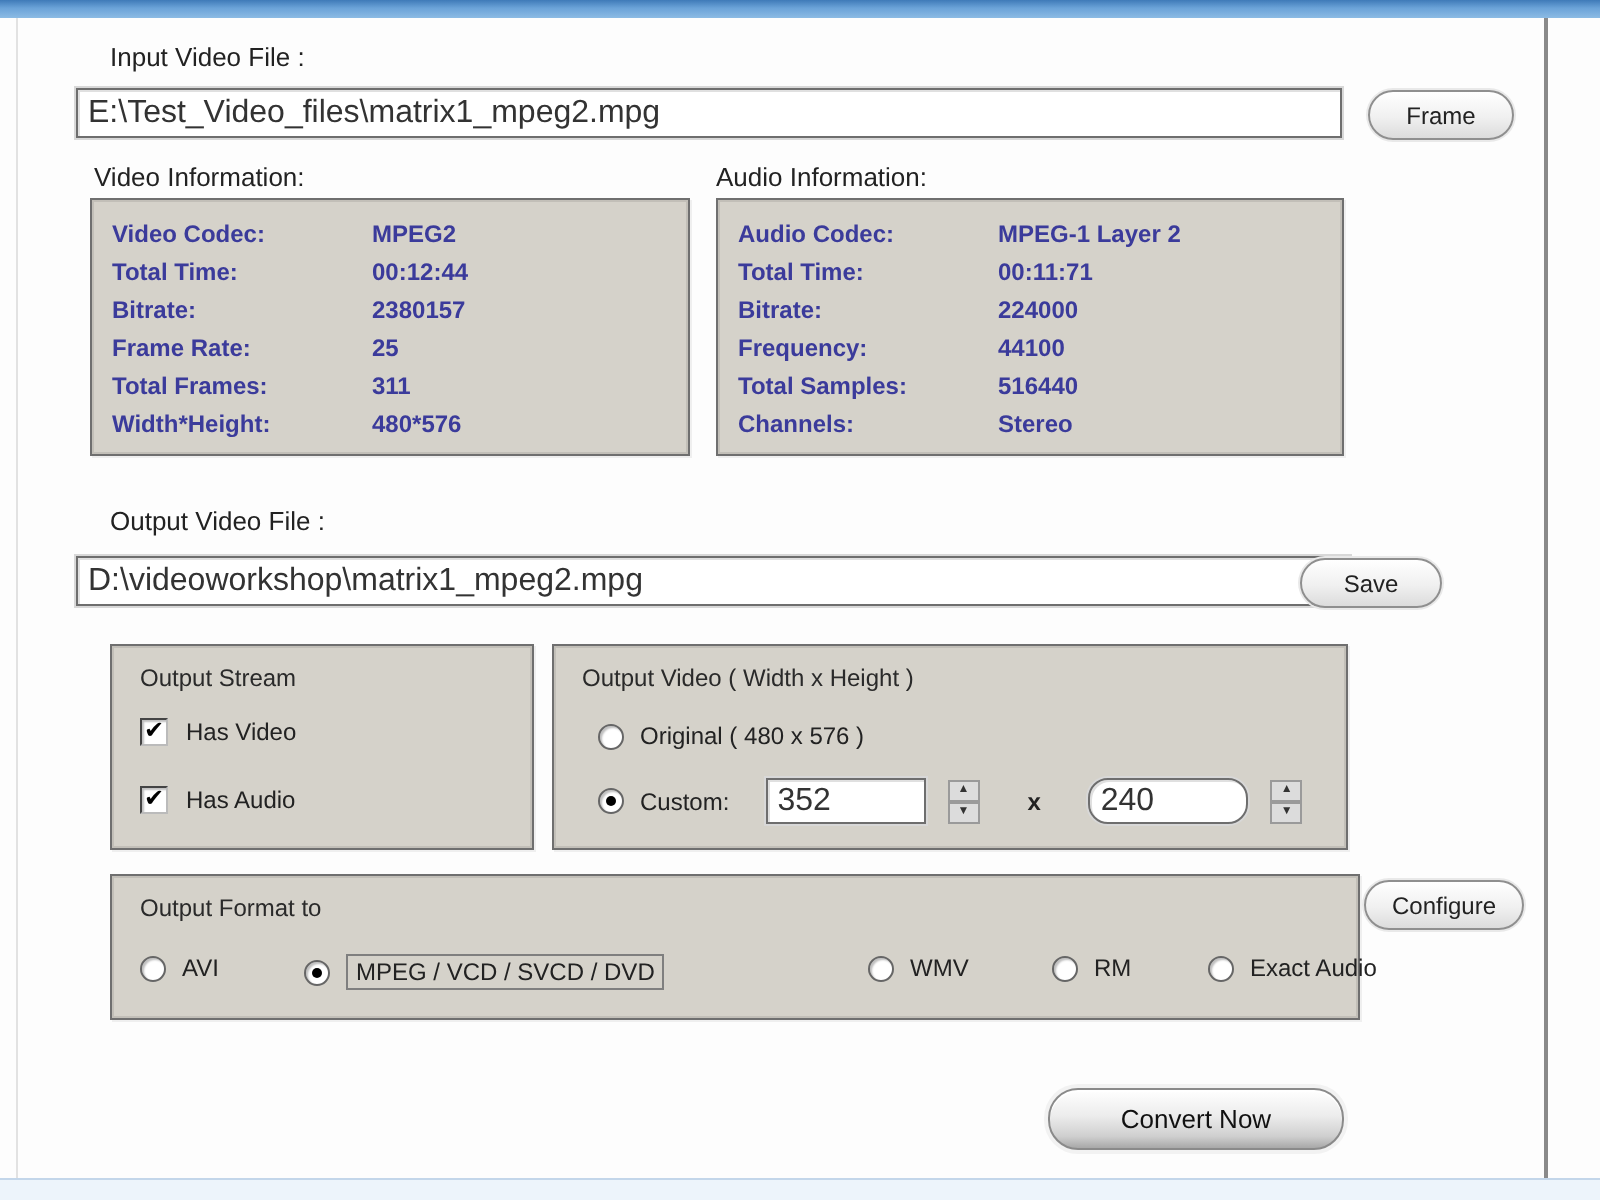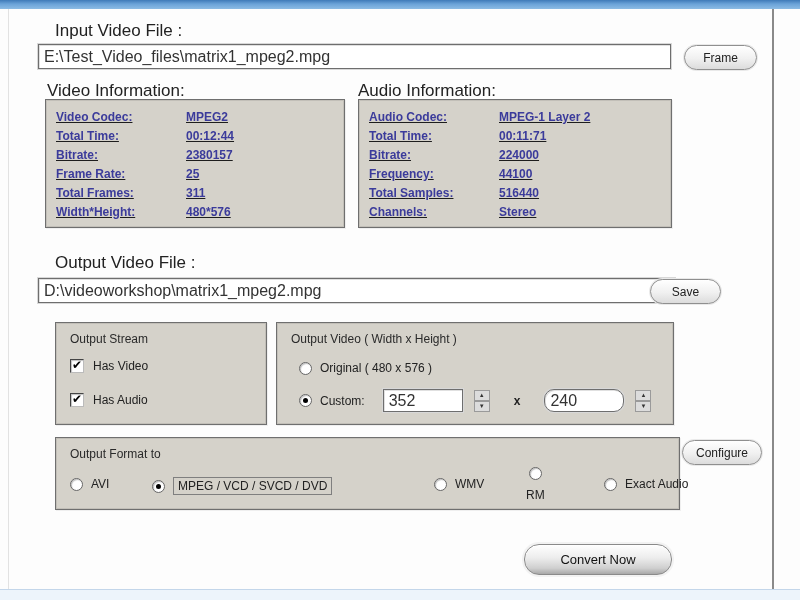--- a/index.html
+++ b/index.html
@@ -7,39 +7,39 @@
   body { font-family:"Liberation Sans","DejaVu Sans",sans-serif; font-size:12px; color:#1d1d1d; }
   #window { position:relative; width:800px; height:600px; background:#fdfdfd; overflow:hidden; }
 
   .titlebar-strip { position:absolute; left:0; top:0; width:800px; height:9px;
     background:linear-gradient(#3f7ab8,#6ba3d8 45%,#8cbbe4); }
   .bottom-strip { position:absolute; left:0; top:589px; width:800px; height:11px;
     background:#edf4fb; border-top:1px solid #c3d6ea; }
   .left-frame { position:absolute; left:8px; top:9px; width:1px; height:580px; background:#e2e2e2; }
   .right-frame { position:absolute; left:772px; top:9px; width:2px; height:580px; background:#8a8a8a; }
 
-  .lbl { position:absolute; font-size:17px; color:#222; }
+  .lbl { position:absolute; font-size:13px; color:#222; }
 
   .txtfield { position:absolute; background:#fff; border:1px solid #6e6e6e;
     box-shadow:inset 1px 1px 0 rgba(0,0,0,0.12), 0 0 0 1px #d8d8d8;
     font-family:"Liberation Sans","DejaVu Sans",sans-serif; font-size:16px; color:#333;
     padding:0 5px; outline:none; }
 
   .pillbtn { position:absolute; display:flex; align-items:center; justify-content:center;
     background:linear-gradient(#ffffff,#f0f0f0 55%,#dcdcdc); border:1px solid #8f8f8f;
     border-radius:13px; box-shadow:0 0 0 1px #e9e9e9; font-size:12px; color:#222; cursor:pointer; }
 
   .groupbox { position:absolute; background:#d5d2ca; border:1px solid #6f6f6f;
     box-shadow:inset 0 0 0 1px #c2bfb8, 1px 1px 0 #efefef; }
   .grouptitle { position:absolute; left:14px; top:9px; font-size:12px; color:#2a2a2a; }
 
   .inforow { display:flex; line-height:19px; }
   .inforow .k { width:130px; color:#3b3b9b; font-weight:bold; }
   .inforow .v { color:#3b3b9b; font-weight:bold; }
-  .infobody { padding:8px 10px 0 10px;text-decoration:underline; }
+  .infobody { padding:8px 10px 0 10px; }
 
   .checkline { position:absolute; display:flex; align-items:center; gap:9px; }
   .checkbox { width:14px; height:14px; background:#fff; border:1px solid #555;
     border-top-color:#444; border-left-color:#444; border-bottom-color:#bbb; border-right-color:#bbb;
     box-shadow:inset 1px 1px 1px rgba(0,0,0,0.25); display:flex; align-items:center; justify-content:center;
     font-size:12px; color:#000; cursor:pointer; }
   .checkbox .mark { display:none; font-weight:bold; line-height:1; transform:translateY(-1px); }
   .checkbox.on .mark { display:block; }
 
   .radioline { position:absolute; display:flex; align-items:center; gap:8px; }
@@ -188,21 +188,21 @@
     <div class="radioline" style="left:96px; top:39px;">
       <span class="radio on">
           <span class="dot"></span>
         </span>
       <span class="radiolabel boxed">MPEG / VCD / SVCD / DVD</span>
     </div>
     <div class="radioline" style="left:378px; top:39px;">
       <span class="radio"></span>
       <span class="radiolabel">WMV</span>
     </div>
-    <div class="radioline" style="left:470px; top:29px;flex-direction:column;">
+    <div class="radioline" style="left:470px; top:39px;">
       <span class="radio"></span>
       <span class="radiolabel">RM</span>
     </div>
     <div class="radioline" style="left:548px; top:39px;">
       <span class="radio"></span>
       <span class="radiolabel">Exact Audio</span>
     </div>
   </div>
 
   <div class="pillbtn" style="left:682px; top:440px; width:80px; height:25px;">Configure</div>

